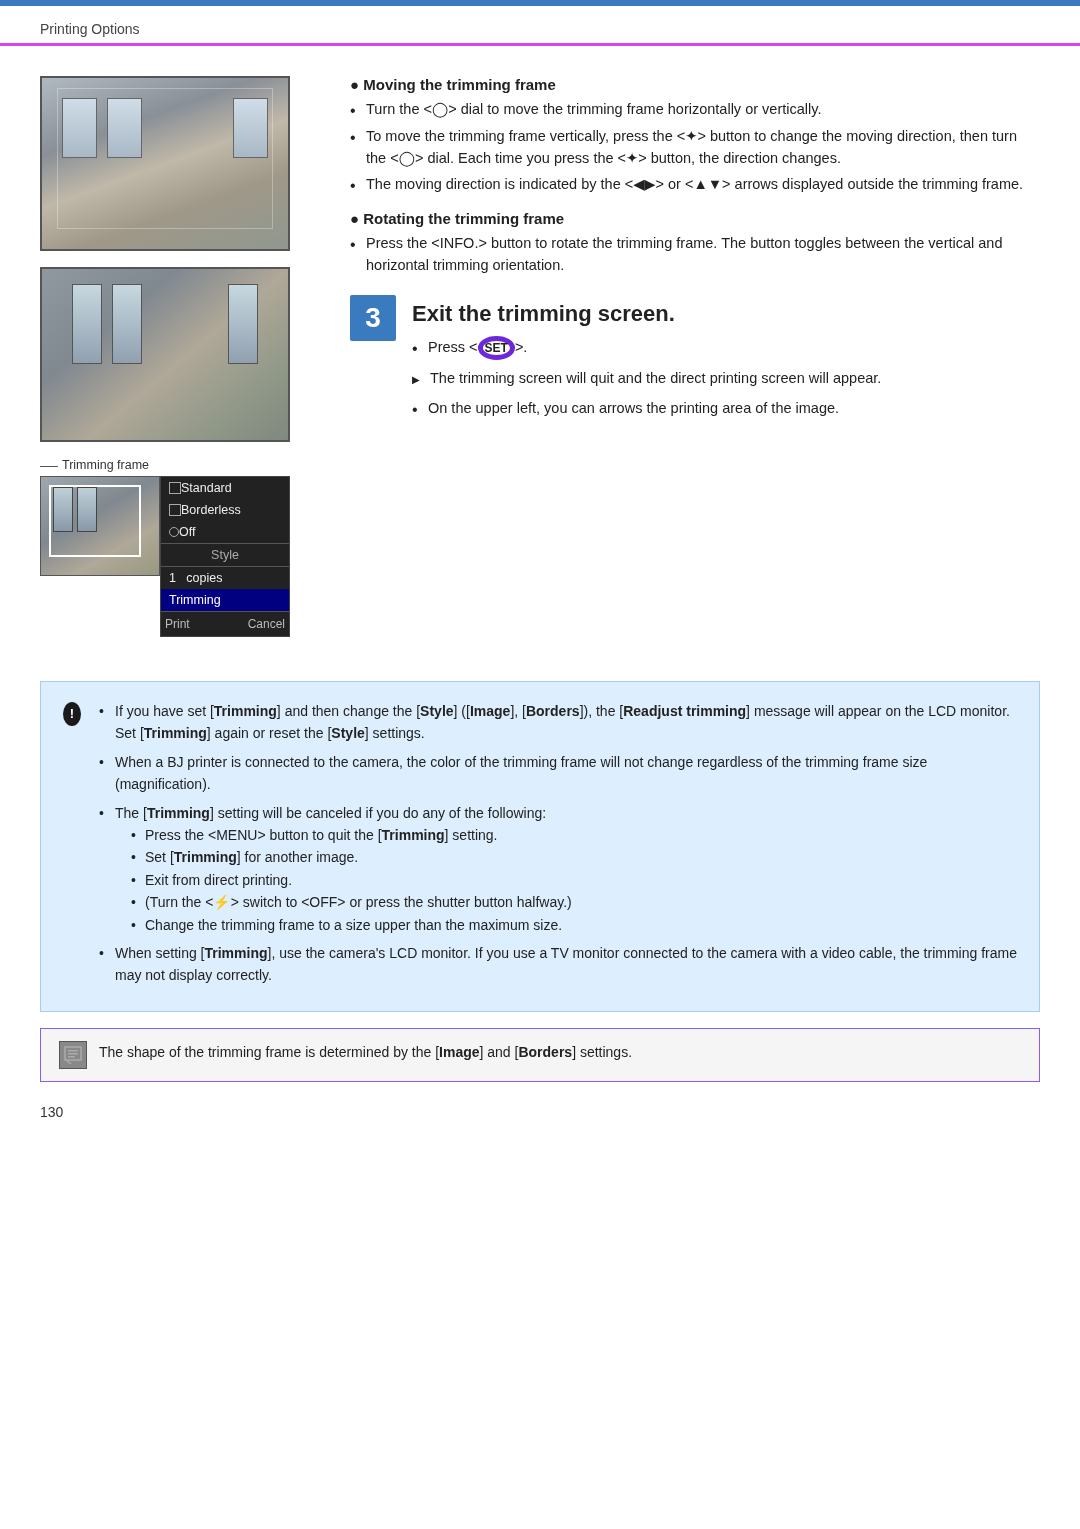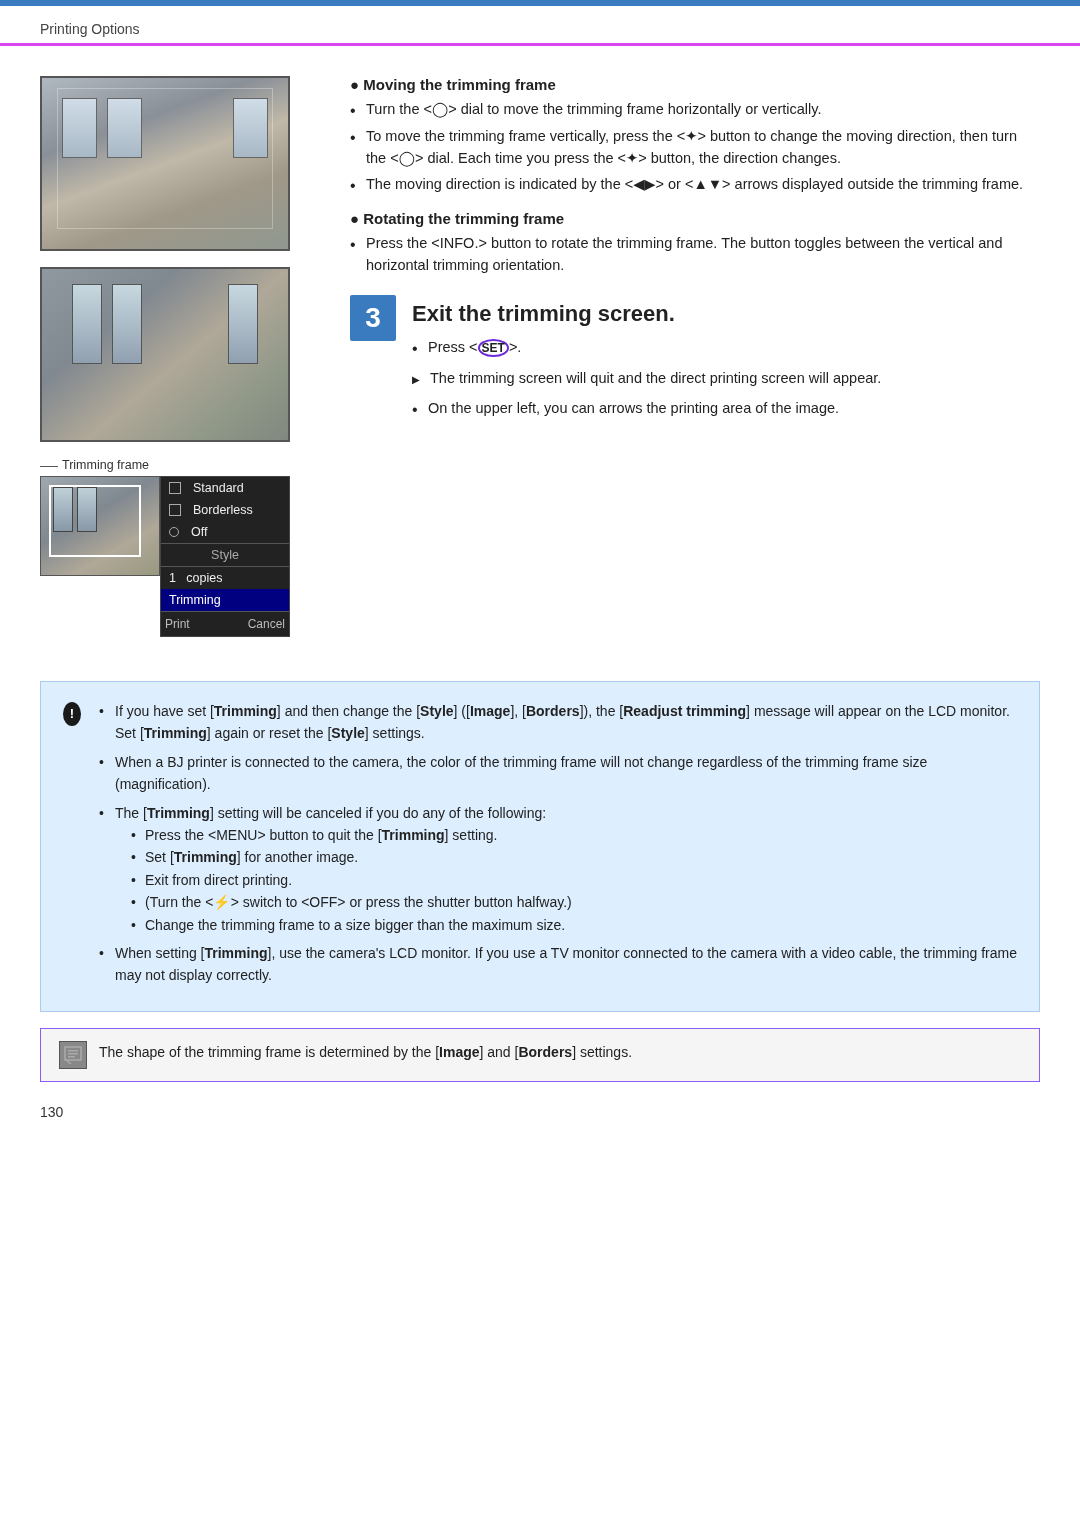--- a/index.html
+++ b/index.html
@@ -144,21 +144,21 @@
       background: #222;
       border: 1px solid #444;
       width: 130px;
       font-size: 12.5px;
       color: #eee;
     }
     .menu-item {
       padding: 4px 8px;
       display: flex;
       align-items: center;
-      gap: 12px;
+      gap: 0;
     }
     .menu-item.selected {
       background: #000080;
       color: #fff;
     }
     .menu-item .icon-sq {
       width: 12px; height: 12px;
       border: 1px solid #aaa;
       display: inline-block;
     }
@@ -460,21 +460,21 @@
       </li>
     </ul>
 
     <div class="step-section">
       <div class="step-number">3</div>
       <div class="step-content">
         <div class="step-title">Exit the trimming screen.</div>
 
         <ul class="bullet-list">
           <li>
-            Press &lt;<span style="border:2px solid #6d28d9;border-radius:50%;padding:0 2px;font-size:12px;font-weight:bold;">SET</span>&gt;.
+            Press &lt;<span style="border:5px solid #6d28d9;border-radius:50%;padding:0 2px;font-size:12px;font-weight:bold;">SET</span>&gt;.
           </li>
         </ul>
 
         <ul class="arrow-bullet">
           <li>
             The trimming screen will quit and the direct printing screen will appear.
           </li>
         </ul>
 
         <ul class="bullet-list">
@@ -499,21 +499,21 @@
         <li>
           When a BJ printer is connected to the camera, the color of the trimming frame will not change regardless of the trimming frame size (magnification).
         </li>
         <li>
           The [<strong>Trimming</strong>] setting will be canceled if you do any of the following:
           <ul class="note-sub">
             <li>Press the &lt;MENU&gt; button to quit the [<strong>Trimming</strong>] setting.</li>
             <li>Set [<strong>Trimming</strong>] for another image.</li>
             <li>Exit from direct printing.</li>
             <li>(Turn the &lt;⚡&gt; switch to &lt;OFF&gt; or press the shutter button halfway.)</li>
-            <li>Change the trimming frame to a size bigger than the maximum size.</li>
+            <li>Change the trimming frame to a size upper than the maximum size.</li>
           </ul>
         </li>
         <li>
           When setting [<strong>Trimming</strong>], use the camera's LCD monitor. If you use a TV monitor connected to the camera with a video cable, the trimming frame may not display correctly.
         </li>
       </ul>
     </div>
   </div>
 </div>
 

